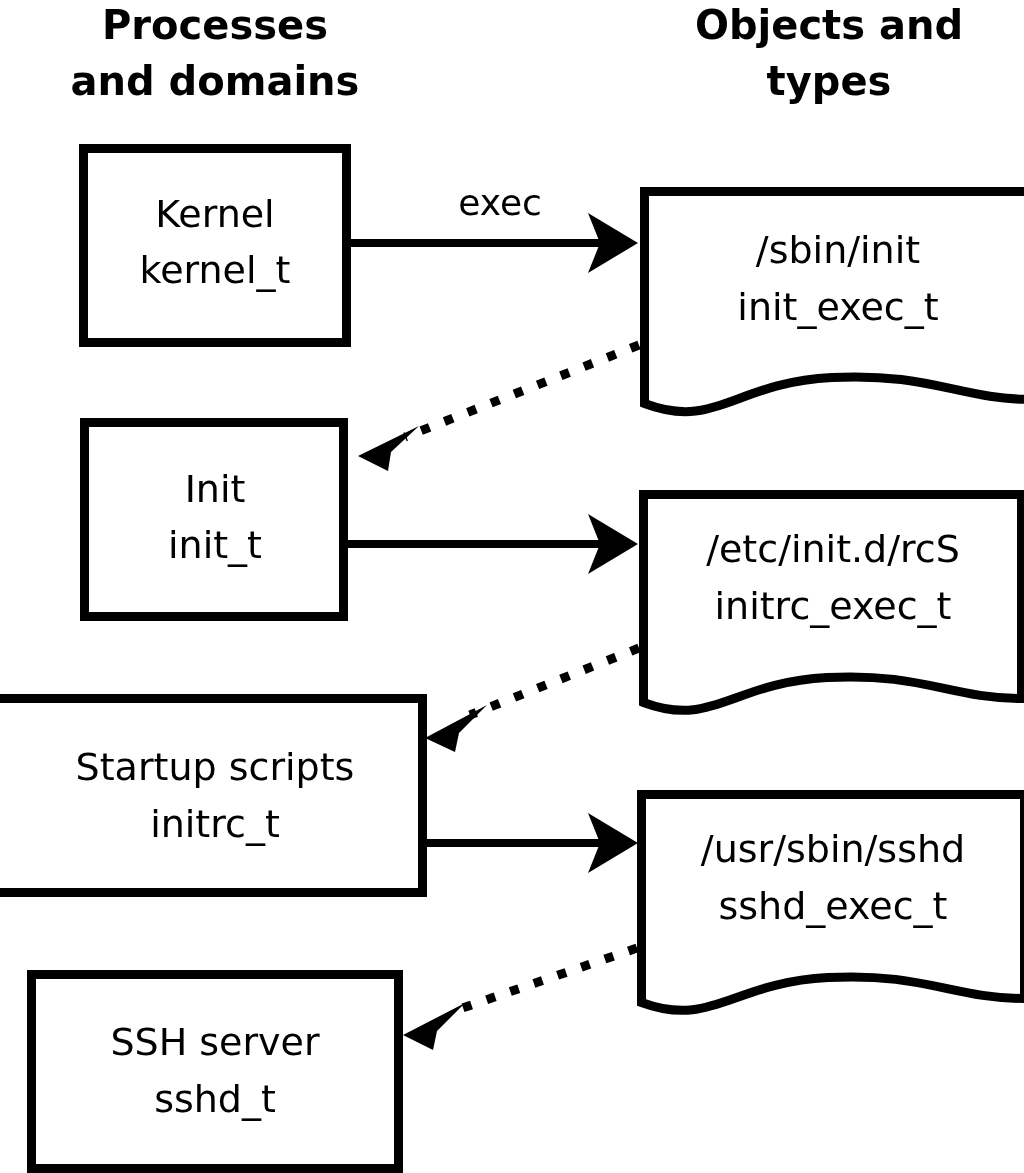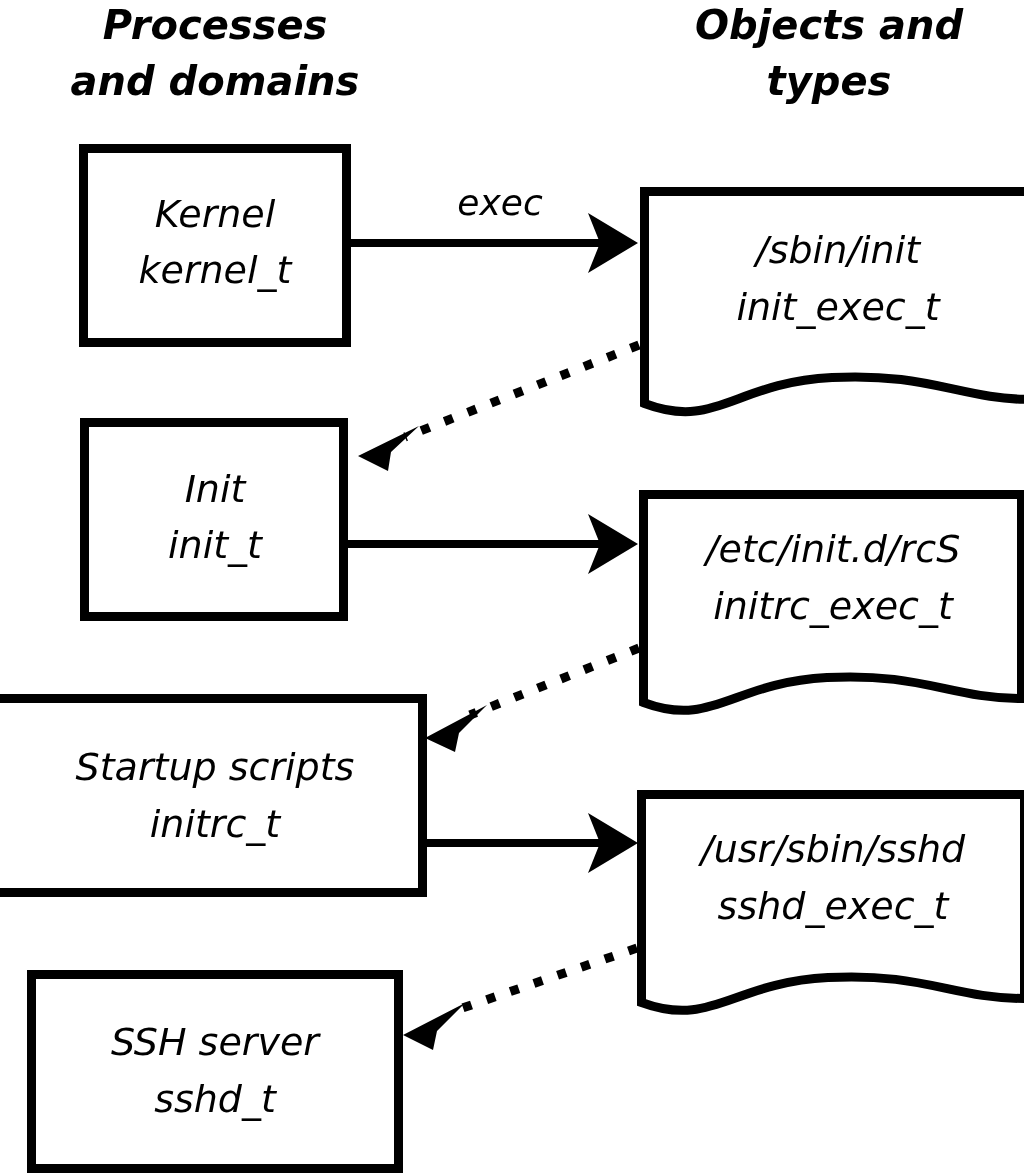--- a/index.html
+++ b/index.html
@@ -10,21 +10,20 @@
   body {
     width: 1024px;
     height: 1173px;
     overflow: hidden;
     font-family: "DejaVu Sans", sans-serif;
   }
   #diagram-root {
     position: relative;
     width: 871px;
     height: 1173px;
-    font-style: italic;
   }
   svg#selinux-diagram {
     display: block;
     width: 1024px;
     height: 1173px;
   }
   .col-title {
     font-family: "DejaVu Sans", sans-serif;
     font-weight: bold;
     font-size: 40px;

